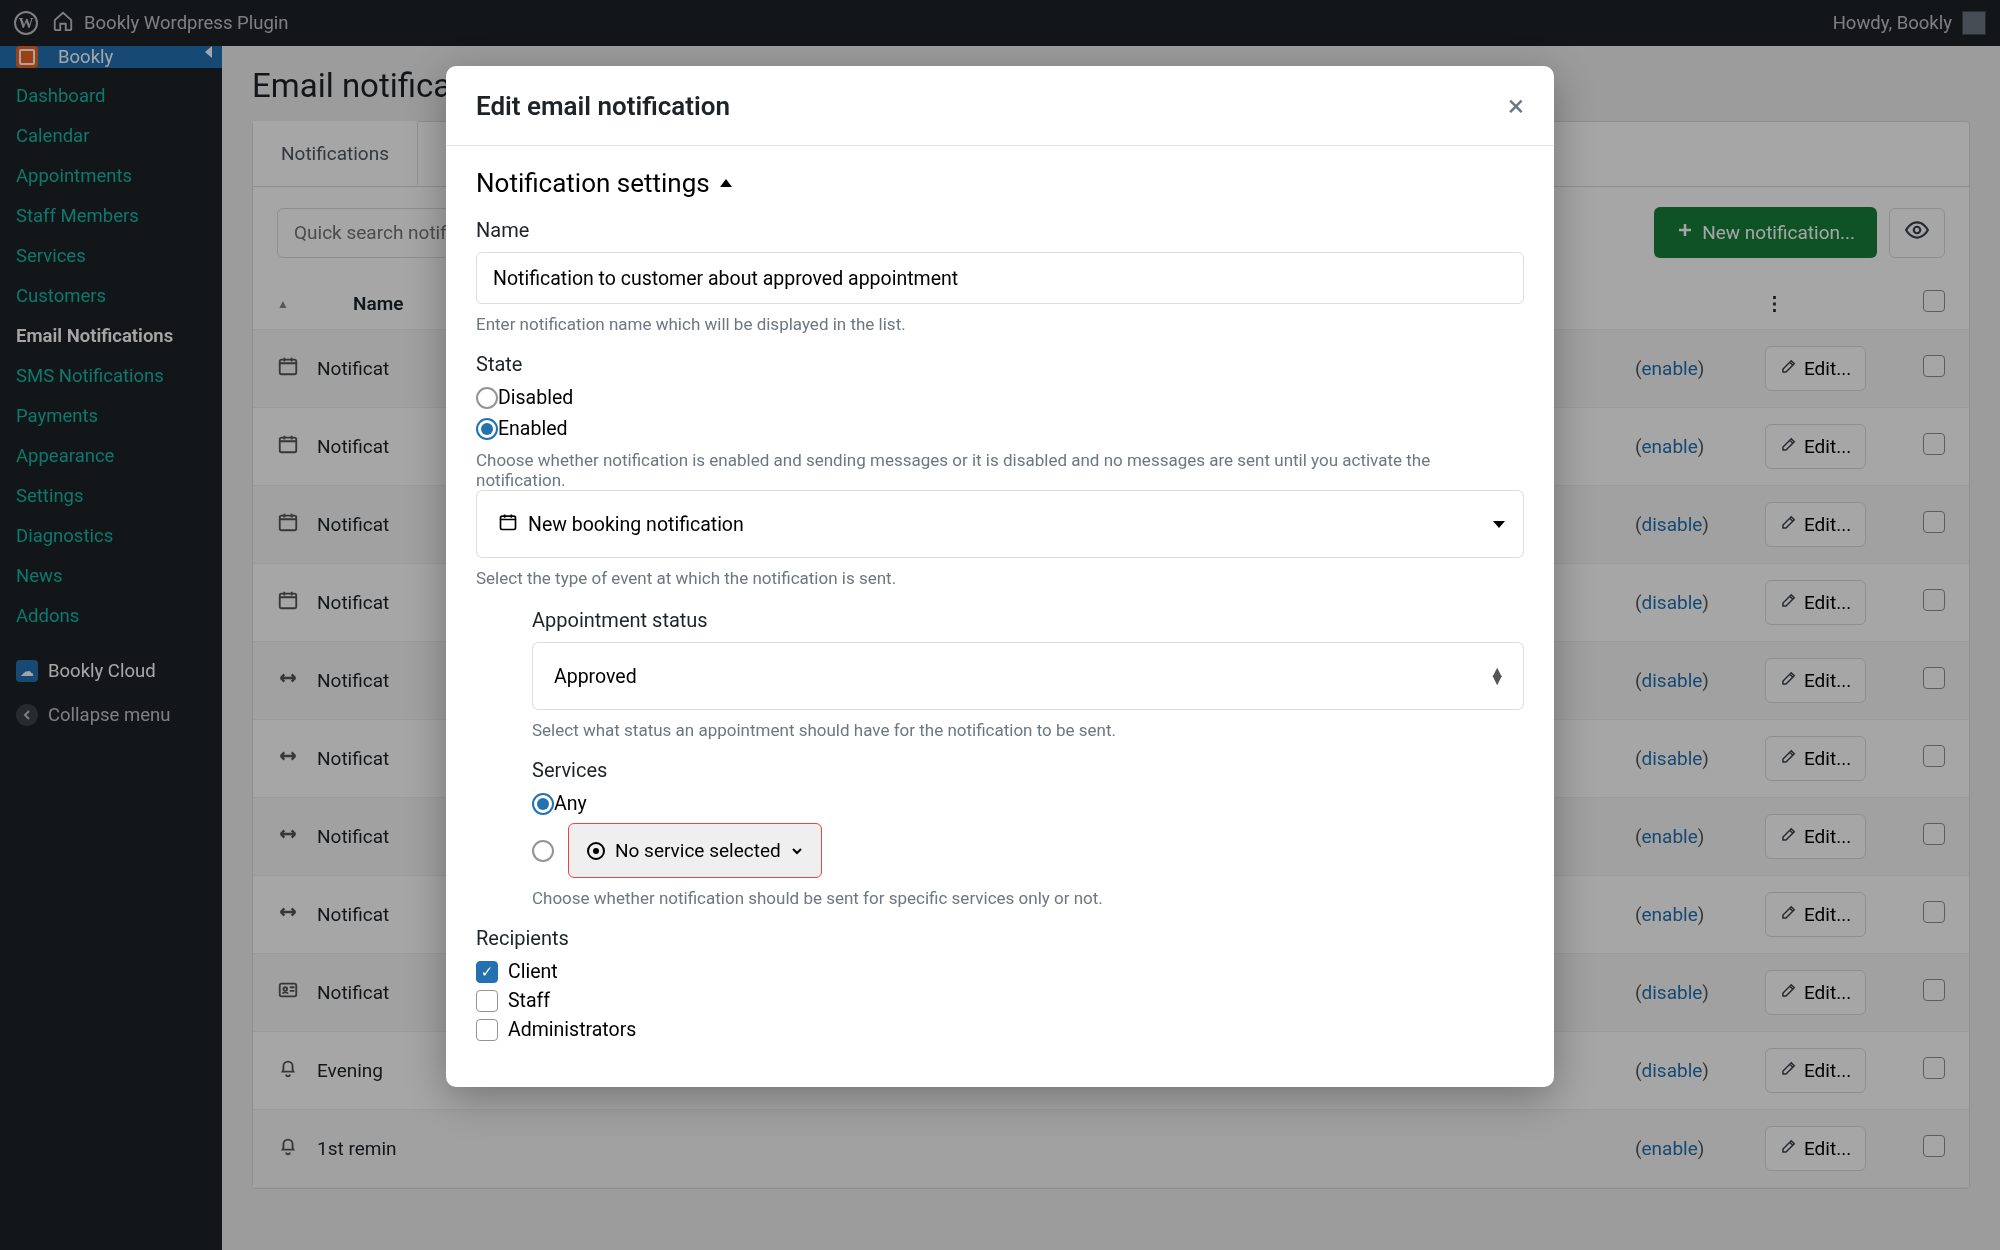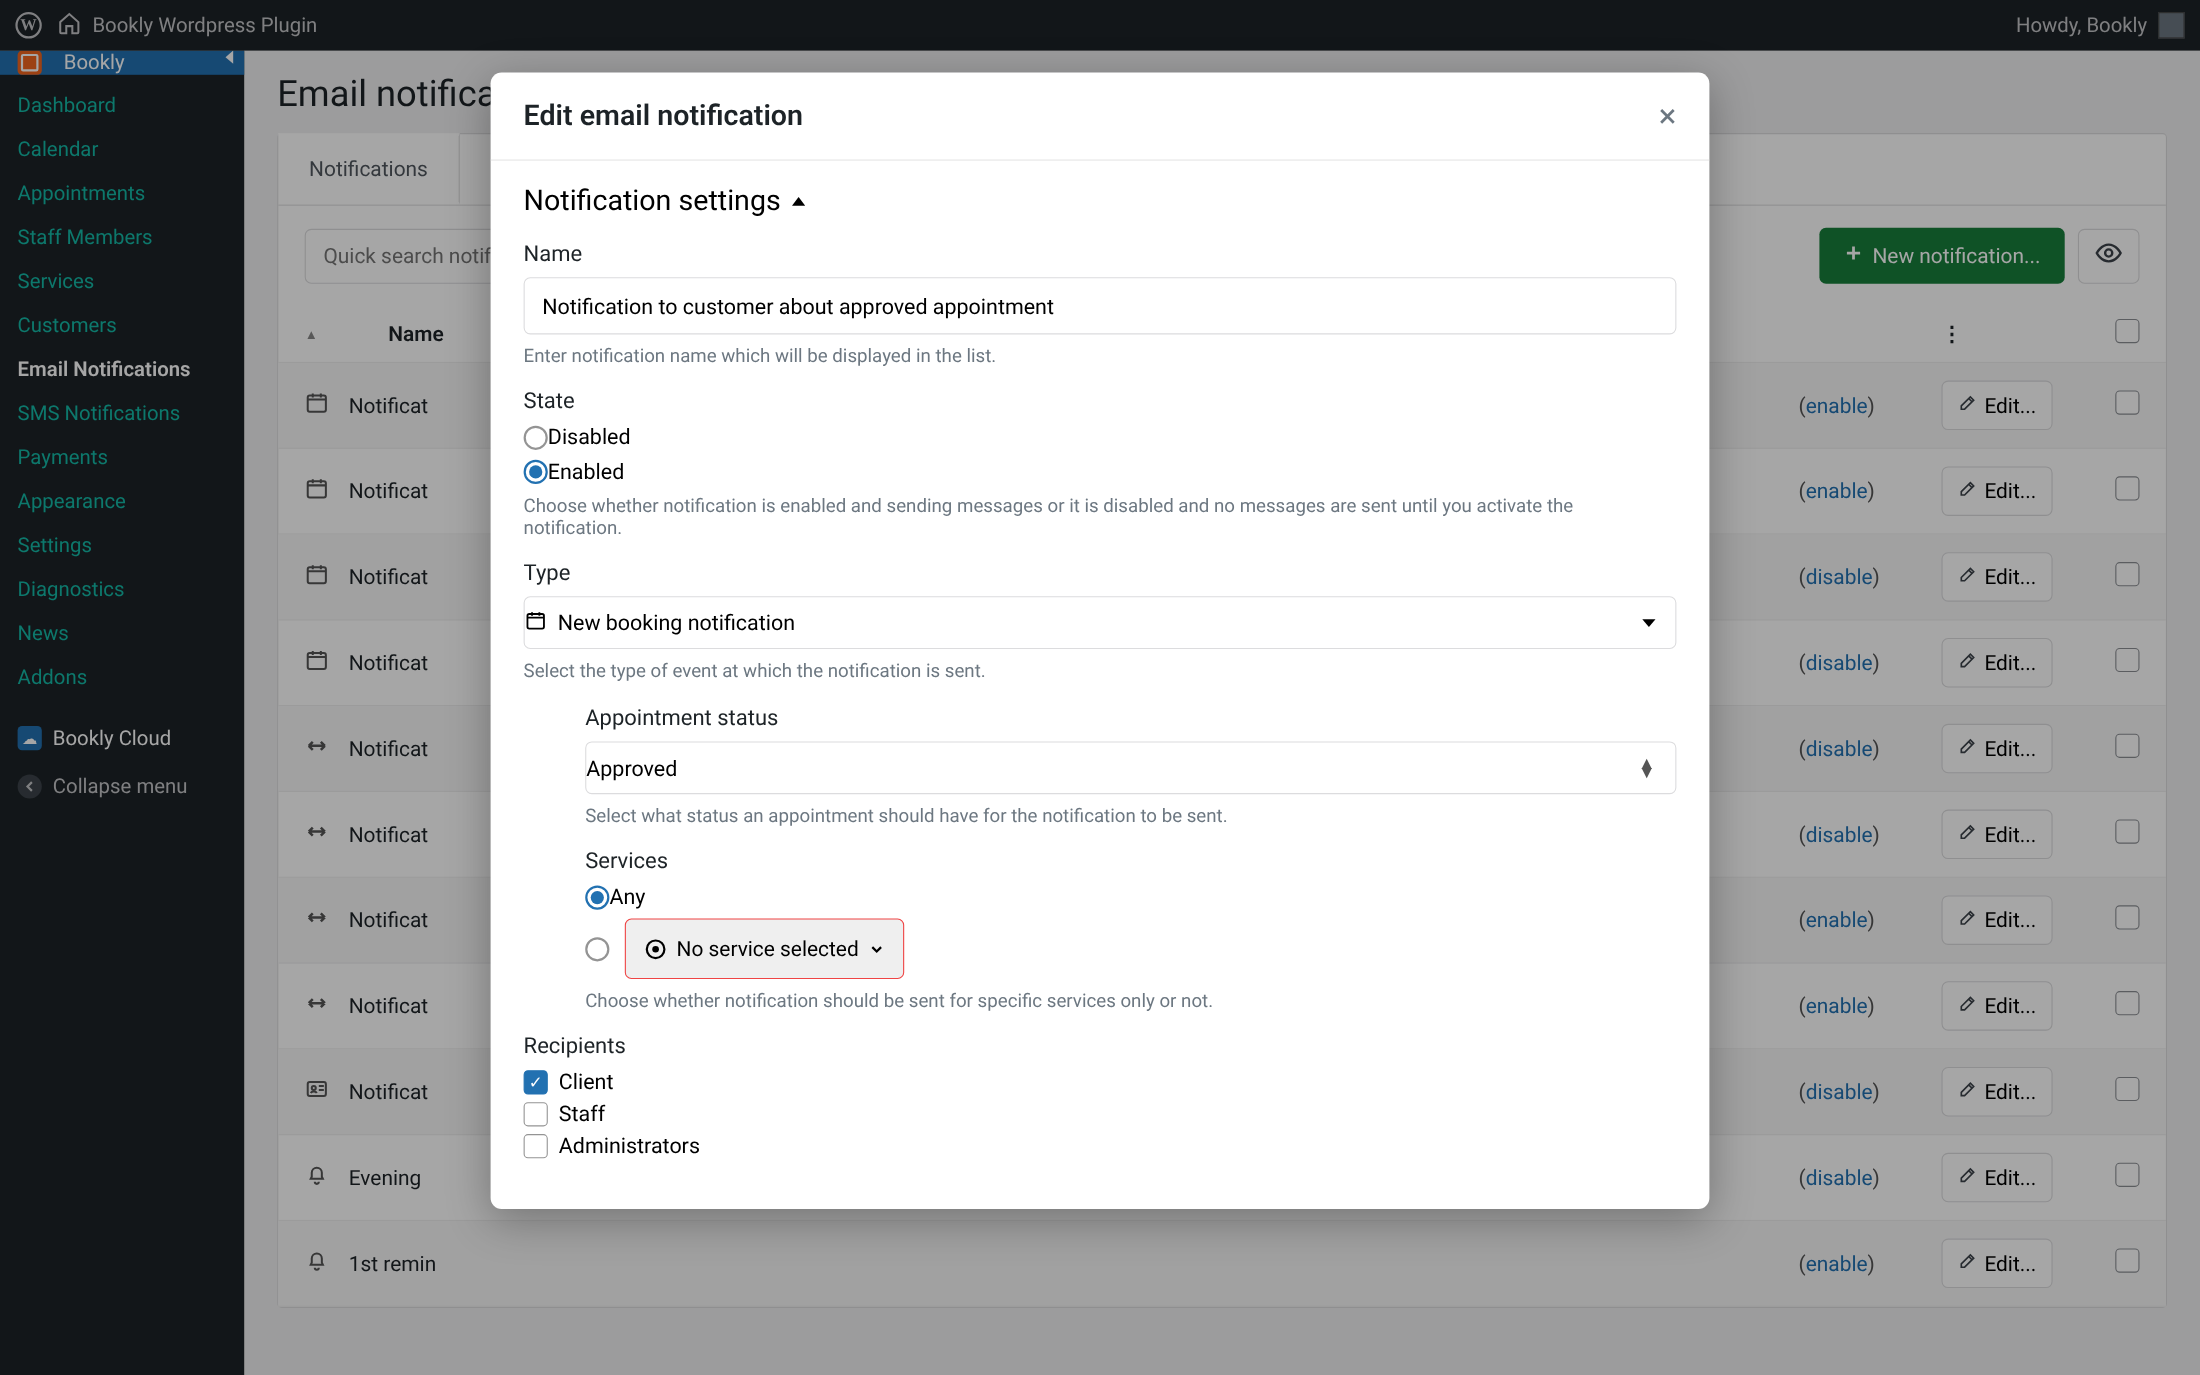--- a/index.html
+++ b/index.html
@@ -63,21 +63,21 @@
 .section-title{font-size:26px;font-weight:400;margin-bottom:20px;display:flex;align-items:center;gap:10px}
 .section-title .caret-up{width:0;height:0;border-left:6px solid transparent;border-right:6px solid transparent;border-bottom:8px solid #000;display:inline-block}
 .field-label{font-size:20px;color:#1d2327;margin-bottom:10px;margin-top:18px}
 .field-label:first-of-type{margin-top:0}
 .hint{font-size:17px;color:#6c7781;margin-top:10px}
 .text-input{width:100%;height:52px;border:1px solid #dcdcde;border-radius:6px;padding:0 16px;font-size:19.5px}
 .radio-line{display:flex;align-items:center;gap:0;margin:8px 0;font-size:19.5px}
 .radio{width:22px;height:22px;border:2px solid #949494;border-radius:50%;display:inline-flex;align-items:center;justify-content:center}
 .radio.checked{border-color:#2271b1}
 .radio.checked::after{content:'';width:12px;height:12px;background:#2271b1;border-radius:50%}
-.select-box{width:100%;height:48px;border:1px solid #dcdcde;border-radius:6px;padding:0 0;font-size:19.5px;display:flex;align-items:center;gap:10px;position:relative}
+.select-box{width:100%;height:68px;border:1px solid #dcdcde;border-radius:6px;padding:0 21px;font-size:19.5px;display:flex;align-items:center;gap:10px;position:relative}
 .select-box .sel-icon{font-size:18px}
 .select-caret{position:absolute;right:18px;width:0;height:0;border-left:6px solid transparent;border-right:6px solid transparent;border-top:7px solid #000}
 .select-double-caret{position:absolute;right:18px;color:#555;font-size:16px;line-height:8px}
 .subsection{padding-left:56px;margin-top:20px}
 .check-line{display:flex;align-items:center;gap:10px;margin:6px 0;font-size:19.5px}
 .check{width:22px;height:22px;border:1px solid #949494;border-radius:4px;display:inline-flex;align-items:center;justify-content:center;background:#fff}
 .check.checked{background:#2271b1;border-color:#2271b1;color:#fff;font-size:15px}
 .svc-btn{border:1px solid #ef4444;border-radius:6px;padding:15px 18px;font-size:19px;display:inline-flex;align-items:center;gap:10px;margin-left:14px}
 .svc-btn .circ{width:18px;height:18px;border:2px solid #000;border-radius:50%;display:inline-flex;align-items:center;justify-content:center}
 .svc-btn .circ::after{content:'';width:6px;height:6px;background:#000;border-radius:50%}
@@ -380,21 +380,20 @@
     <div class="radio-line">
       <span class="radio"></span>
       <span>Disabled</span>
     </div>
     <div class="radio-line">
       <span class="radio checked"></span>
       <span>Enabled</span>
     </div>
     <div class="hint">Choose whether notification is enabled and sending messages or it is disabled and no messages are sent until you activate the notification.</div>
 
-    <div class="field-label">Type</div>
     <div class="select-box">
       <span class="sel-icon">
         <svg width="20" height="20" viewBox="0 0 24 24" fill="none" stroke="#000" stroke-width="2">
             <rect x="3" y="5" width="18" height="16" rx="2"></rect>
             <path d="M3 9h18M8 3v4M16 3v4"></path>
           </svg>
       </span>
       <span>New booking notification</span>
       <span class="select-caret"></span>
     </div>

